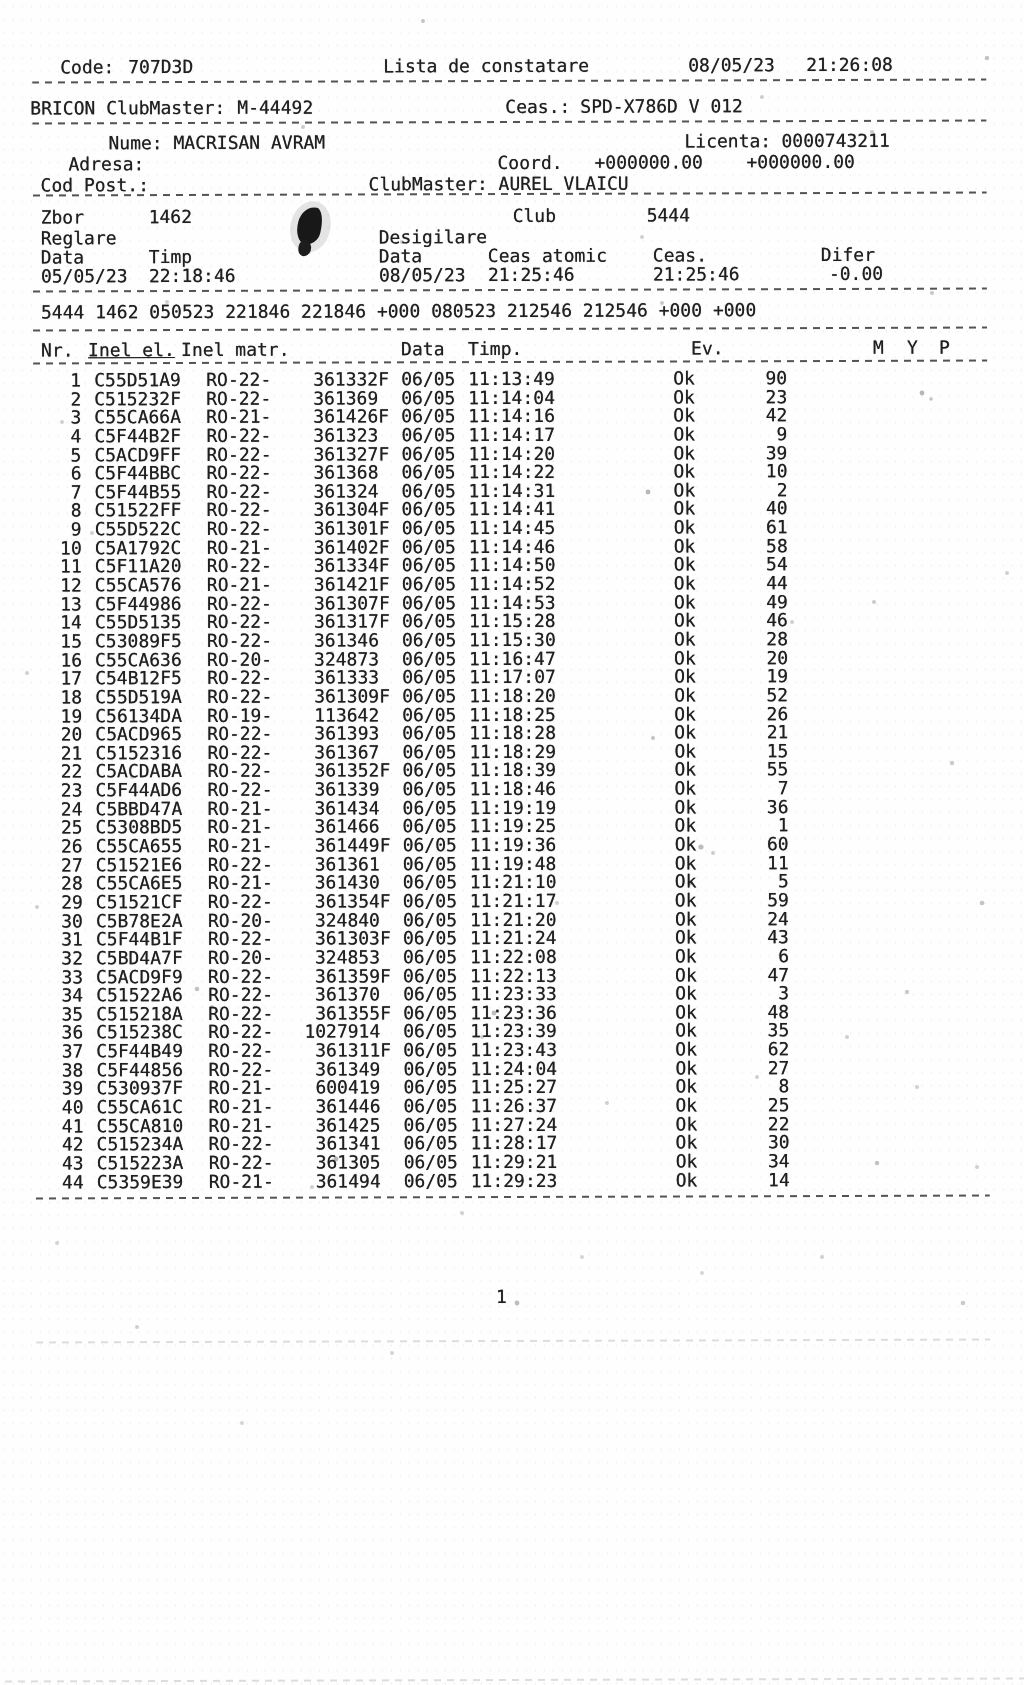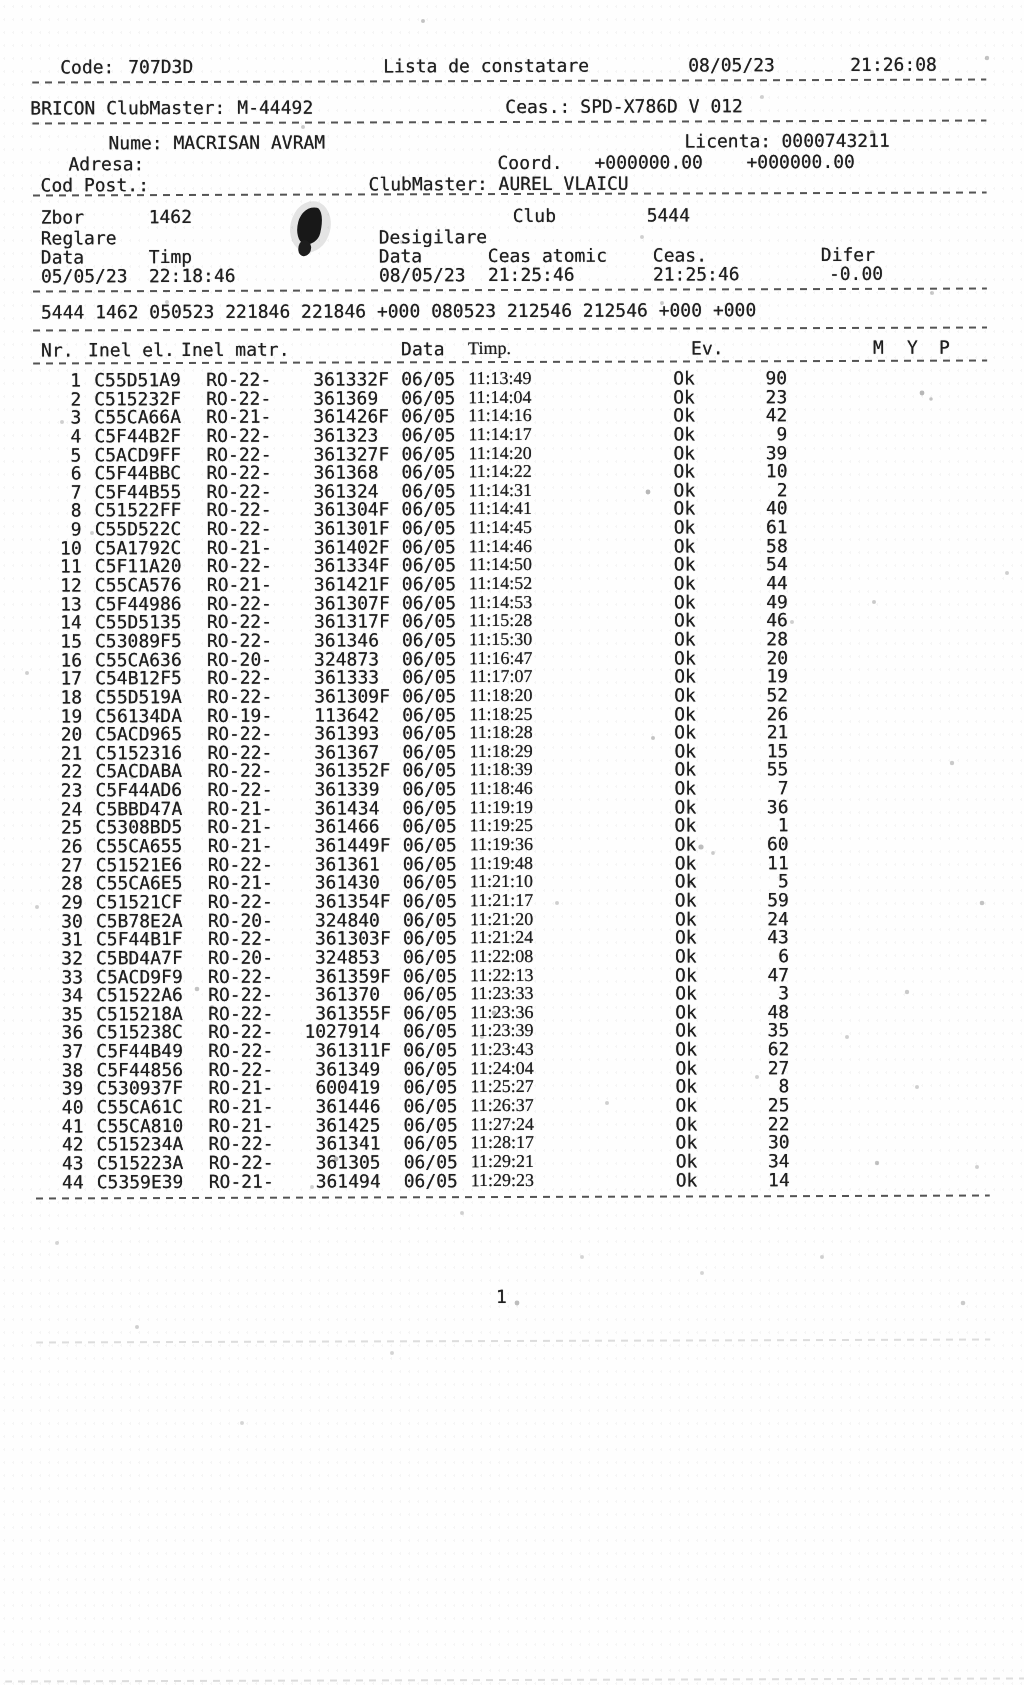--- a/index.html
+++ b/index.html
@@ -35,25 +35,25 @@
   
   .t-rows{position:absolute;left:0;right:0;top:368px;}
   .t-row{position:relative;height:18.65px;}
   .t-row span,.t-head span{position:absolute;white-space:pre;text-shadow:0 0 0.7px rgba(25,25,25,0.75);}
   .c-nr   {left:34px;width:46px;text-align:right;}
   .c-inel {left:93px;}
   .c-pref {left:205px;}
   .c-matr {left:268px;width:109px;text-align:right;}
   .c-f    {left:377px;}
   .c-data {left:400px;}
-  .c-timp {left:467px;font-family:Liberation Serif, serif;}
+  .c-timp {left:467px;}
   .c-ev   {left:672px;}
   .c-count{left:700px;width:86px;text-align:right;}
   .c-m{left:872px;} .c-y{left:906px;} .c-p{left:938px;}
-  .h-inel{left:87px;} .h-matr{left:180px;}
+  .h-inel{left:87px;text-decoration:underline;} .h-matr{left:180px;}
   
   .blot{
     position:absolute;left:297px;top:206px;width:24px;height:38px;
     background:#161616;border-radius:62% 38% 55% 45%/48% 62% 38% 52%;
     transform:rotate(14deg);
   }
   .blot::after{
     content:"";position:absolute;left:6px;top:34px;width:13px;height:16px;
     background:#1d1d1d;border-radius:50% 50% 60% 40%/60% 45% 55% 40%;
     transform:rotate(-18deg);
@@ -97,21 +97,21 @@
 <body>
 
 <div class="page">
   <div class="doc">
 
     <div class="ln" style="top:55px">
       <span style="left:60px">Code:</span>
       <span style="left:128px">707D3D</span>
       <span style="left:383px">Lista de constatare</span>
       <span style="left:688px">08/05/23</span>
-      <span style="left:850px">21:26:08</span>
+      <span style="left:806px">21:26:08</span>
     </div>
     <div class="dash" style="top:80px"></div>
 
     <div class="ln" style="top:96px">
       <span style="left:30px">BRICON ClubMaster:</span>
       <span style="left:237px">M-44492</span>
       <span style="left:505px">Ceas.:</span>
       <span style="left:580px">SPD-X786D V 012</span>
     </div>
     <div class="dash" style="top:121px"></div>

